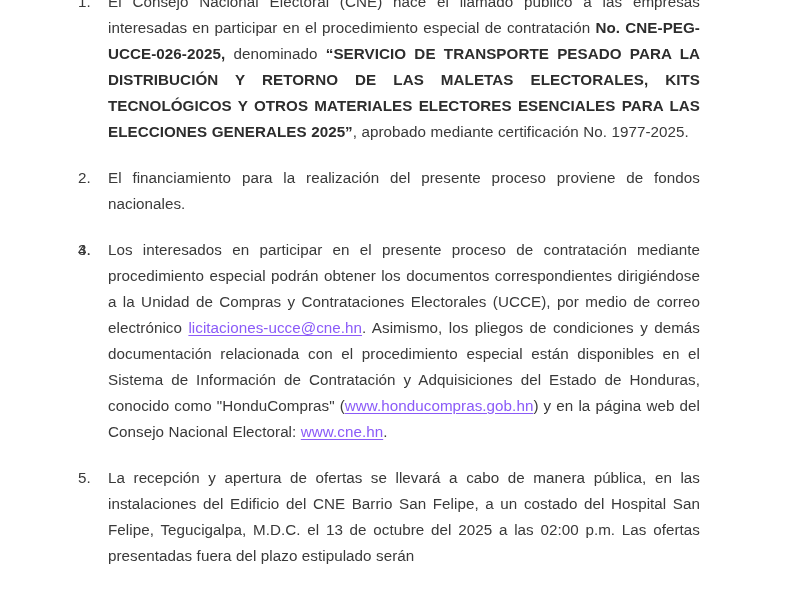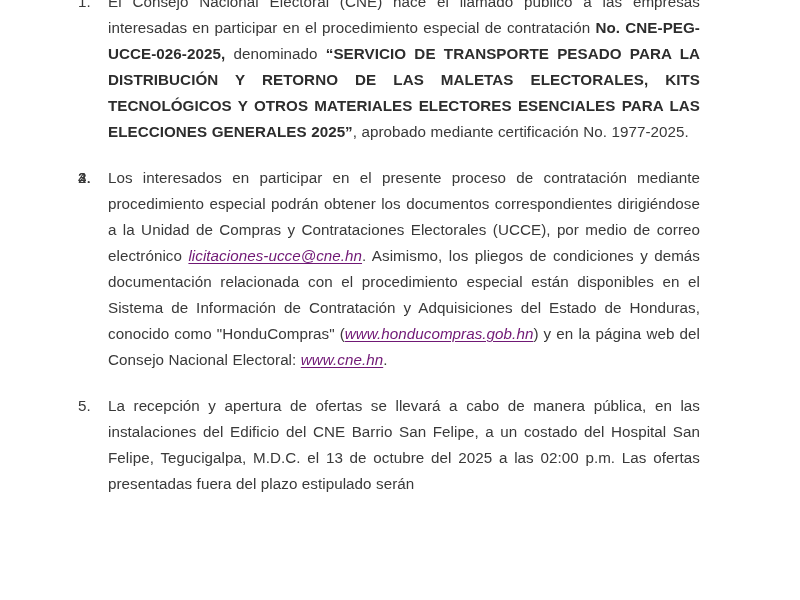--- a/index.html
+++ b/index.html
@@ -67,41 +67,41 @@
   }
 
   b, .b {
     font-weight: bold;
     color: #2f2f2f;
   }
 
   .lnk {
     text-decoration: underline;
     text-underline-offset: 1.5px;
-    color: #701a75;
-    font-style: italic;
+    color: #8b5cf6;
   }
 
   
   #page {
     -webkit-font-smoothing: antialiased;
     filter: contrast(1.02);
   }
 </style>
 </head>
 <body>
 
 <div id="page">
   <ol class="doc-list">
       <li class="doc-item">
         <span class="item-number">1.</span>
         <span class="item-body"><span class="run">El Consejo Nacional Electoral (CNE) hace el llamado público a las empresas interesadas en participar en el procedimiento especial de contratación </span><b class="run b">No. CNE-PEG-UCCE-026-2025,</b><span class="run"> denominado </span><b class="run b">“SERVICIO DE TRANSPORTE PESADO PARA LA DISTRIBUCIÓN Y RETORNO DE LAS MALETAS ELECTORALES, KITS TECNOLÓGICOS Y OTROS MATERIALES ELECTORES ESENCIALES PARA LAS ELECCIONES GENERALES 2025”</b><span class="run">, aprobado mediante certificación No. 1977-2025.</span></span>
       </li>
       <li class="doc-item">
         <span class="item-number">2.</span>
+        <span class="item-body"><span class="run">El financiamiento para la realización del presente proceso proviene de fondos nacionales.</span></span>
       </li>
       <li class="doc-item">
         <span class="item-number">3.</span>
       </li>
       <li class="doc-item">
         <span class="item-number">4.</span>
         <span class="item-body"><span class="run">Los interesados en participar en el presente proceso de contratación mediante procedimiento especial podrán obtener los documentos correspondientes dirigiéndose a la Unidad de Compras y Contrataciones Electorales (UCCE), por medio de correo electrónico </span><a class="run lnk" href="#">licitaciones-ucce@cne.hn</a><span class="run">. Asimismo, los pliegos de condiciones y demás documentación relacionada con el procedimiento especial están disponibles en el Sistema de Información de Contratación y Adquisiciones del Estado de Honduras, conocido como "HonduCompras" (</span><a class="run lnk" href="#">www.honducompras.gob.hn</a><span class="run">) y en la página web del Consejo Nacional Electoral: </span><a class="run lnk" href="#">www.cne.hn</a><span class="run">.</span></span>
       </li>
       <li class="doc-item">
         <span class="item-number">5.</span>

